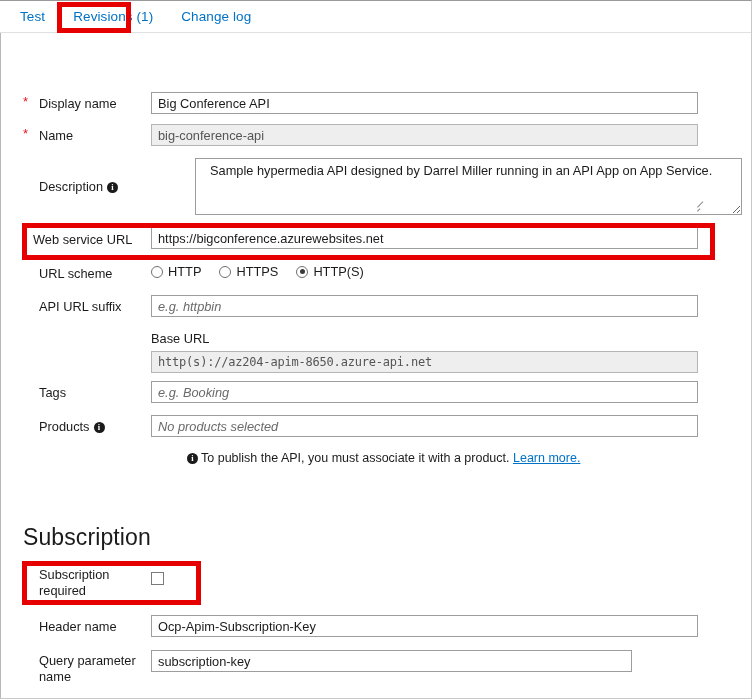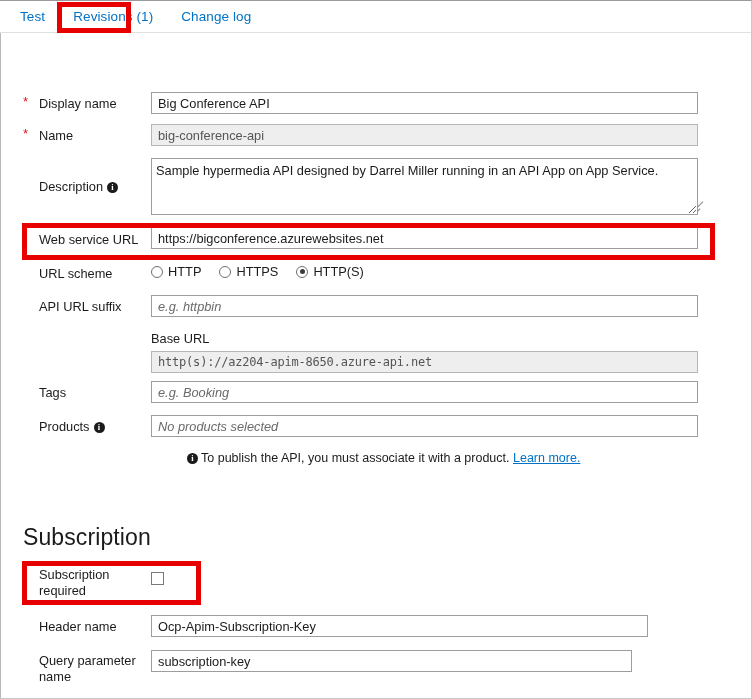--- a/index.html
+++ b/index.html
@@ -113,23 +113,24 @@
     color: #555555;
     border-color: #b5b5b5;
   }
   .field.mono {
     font-family: "DejaVu Sans Mono", monospace;
     font-size: 12px;
     letter-spacing: -0.2px;
   }
   textarea.field {
     height: auto;
-    padding: 4px 4px;
+    padding: 4px 14px;
     line-height: 16px;
     resize: vertical;
+    margin-left: 44px;
   }
 
   
   .radio-group {
     position: absolute;
     left: 150px;
     display: flex;
     align-items: center;
     gap: 0px;
   }
@@ -259,21 +260,21 @@
         <span>Description</span><span class="info-icon">i</span>
       </span>
       <textarea class="field" style="top: -2px; width: 547px; height: 57px;">Sample hypermedia API designed by Darrel Miller running in an API App on App Service.</textarea>
       <div class="grip" style="left:688px; top:46px;">
         <i style="left:8px; top:1px; width:8px;"></i>
         <i style="left:8px; top:5px; width:4px;"></i>
       </div>
     </div>
 
     <div class="row" style="top:196px;">
-      <span class="lbl" style="left:38px; top:3px;">Web service URL</span>
+      <span class="lbl" style="left:32px; top:3px;">Web service URL</span>
       <input class="field" type="text" style="top: -2px; width: 547px;" value="https://bigconference.azurewebsites.net">
     </div>
 
     <div class="row" style="top:232px;">
       <span class="lbl" style="left:38px; top:1px;">URL scheme</span>
       <div class="radio-group" style="top:-1px;">
         <label class="radio-opt">
           <span class="radio-dot"></span>
           <span>HTTP</span>
         </label>
@@ -320,21 +321,21 @@
     <div class="row" style="top:534px;">
       <span class="lbl" style="left:38px; top:0px;">
         <span>Subscription</span><br>
         <span>required</span>
       </span>
       <span class="chk" style="left:150px; top:5px;"></span>
     </div>
 
     <div class="row" style="top:583px;">
       <span class="lbl" style="left:38px; top:3px;">Header name</span>
-      <input class="field" type="text" style="top: -1px; width: 497px;" value="Ocp-Apim-Subscription-Key">
+      <input class="field" type="text" style="top: -1px; width: 547px;" value="Ocp-Apim-Subscription-Key">
     </div>
 
     <div class="row" style="top:618px;">
       <span class="lbl" style="left:38px; top:2px;">
         <span>Query parameter</span><br>
         <span>name</span>
       </span>
       <input class="field" type="text" style="top: -1px; width: 481px;" value="subscription-key">
     </div>
 

